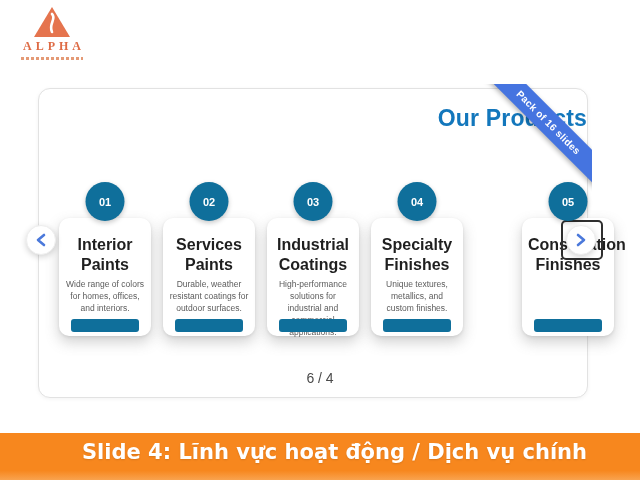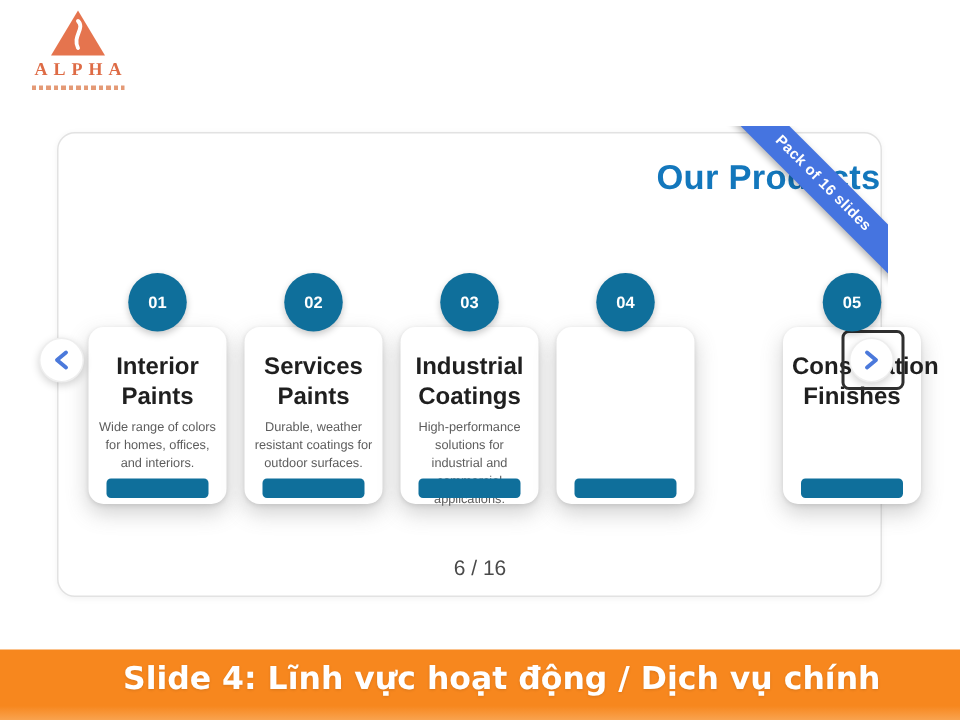--- a/index.html
+++ b/index.html
@@ -144,20 +144,22 @@
   <div class="card-body">
     <div class="card-title">Industrial Coatings</div>
     <div class="card-desc">High-performance solutions for industrial and commercial applications.</div>
     <div class="card-bar"></div>
   </div>
 </div>
 
 <div class="card" style="left:371px;">
   <div class="badge">04</div>
   <div class="card-body">
+    <div class="card-title">Specialty Finishes</div>
+    <div class="card-desc">Unique textures, metallics, and custom finishes.</div>
     <div class="card-bar"></div>
   </div>
 </div>
 
 <div class="card" style="left:475px;margin-left:47px;">
   <div class="badge">05</div>
   <div class="card-body">
     <div class="card-title">Consultation Finishes</div>
     <div class="card-bar"></div>
   </div>
@@ -169,17 +171,17 @@
   </svg>
 </div>
 
 <div class="focus-ring"></div>
 <div class="nav-btn nav-next">
   <svg width="12" height="14" viewBox="0 0 12 14">
     <path d="M3 2 L9 7 L3 12" stroke="#4B79DB" stroke-width="2.6" fill="none" stroke-linecap="round" stroke-linejoin="round"></path>
   </svg>
 </div>
 
-<div class="pager">6 / 16</div>
+<div class="pager">6 / 4</div>
 
 <div class="footer">
   <span class="footer-caption">Slide 4: Lĩnh vực hoạt động / Dịch vụ chính</span>
 </div>
 
 </body></html>

